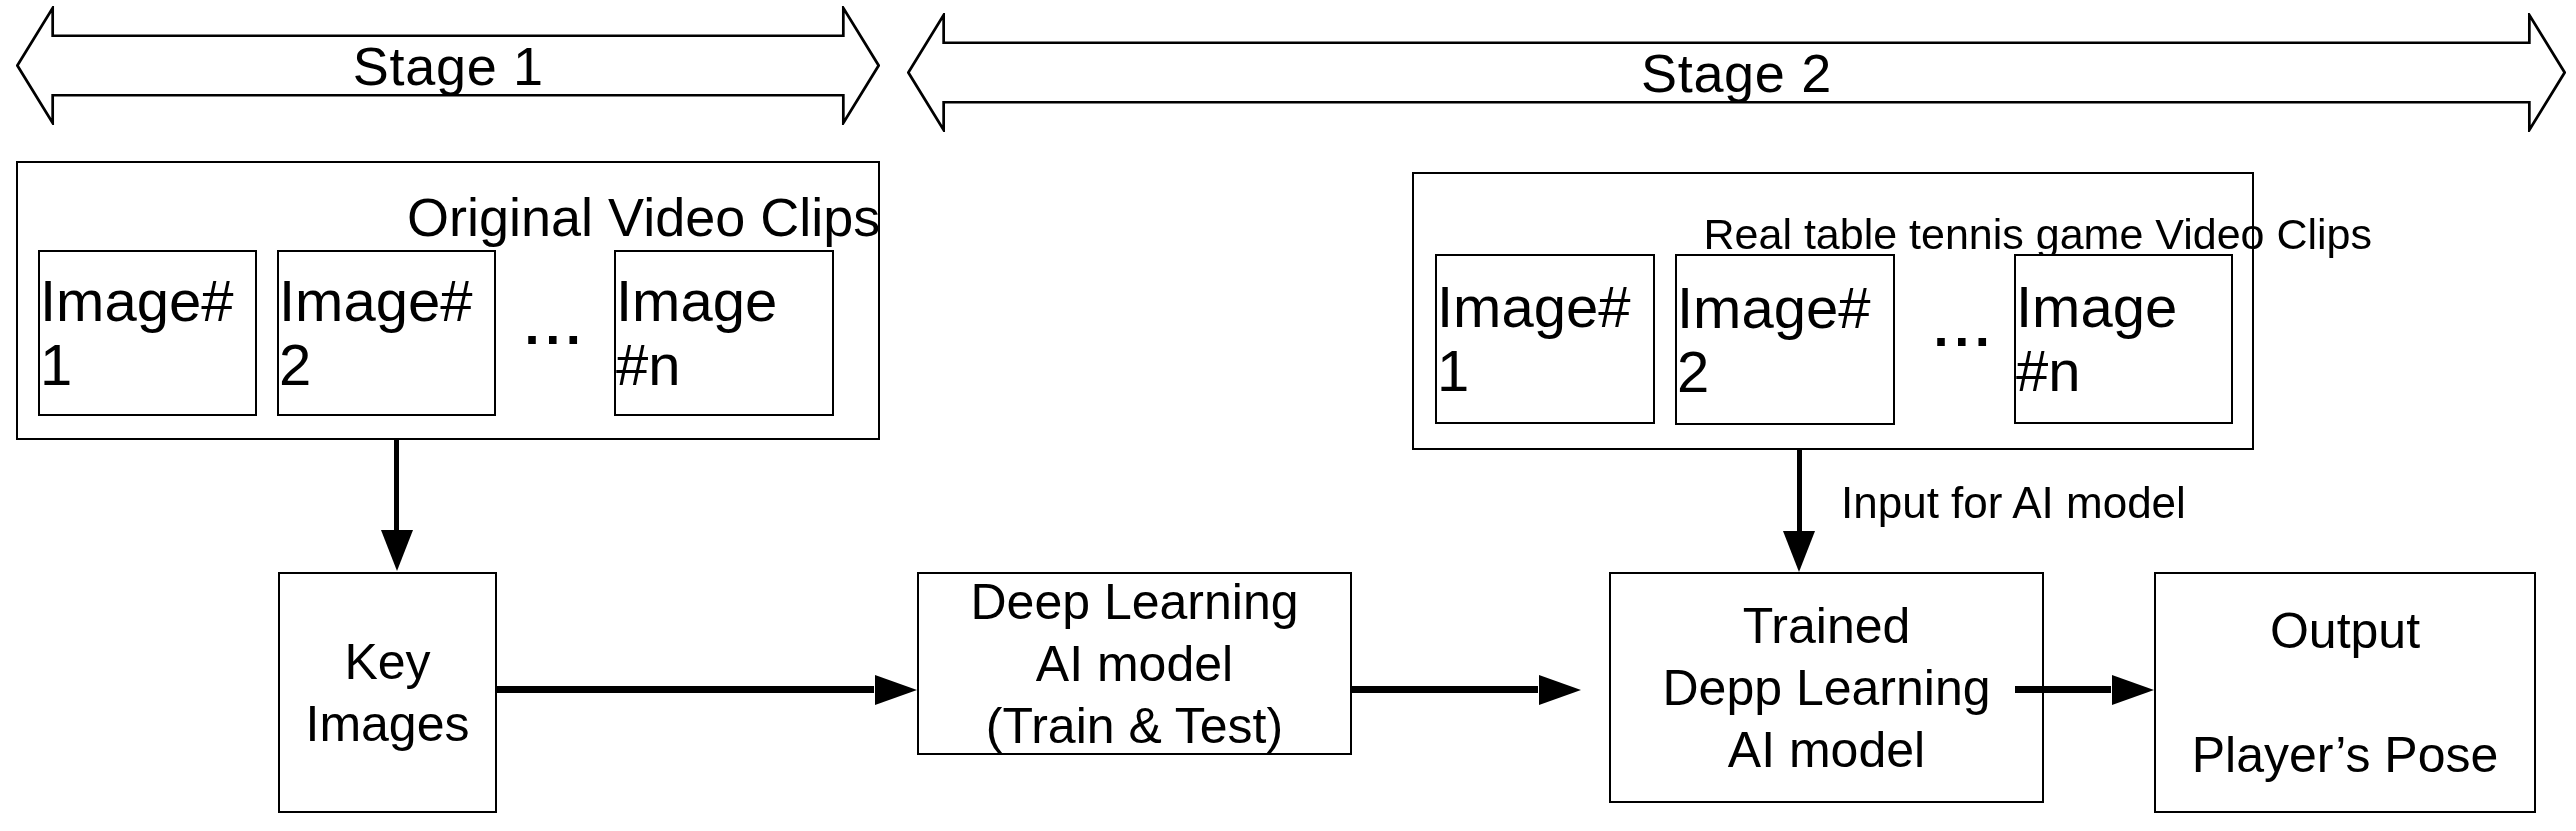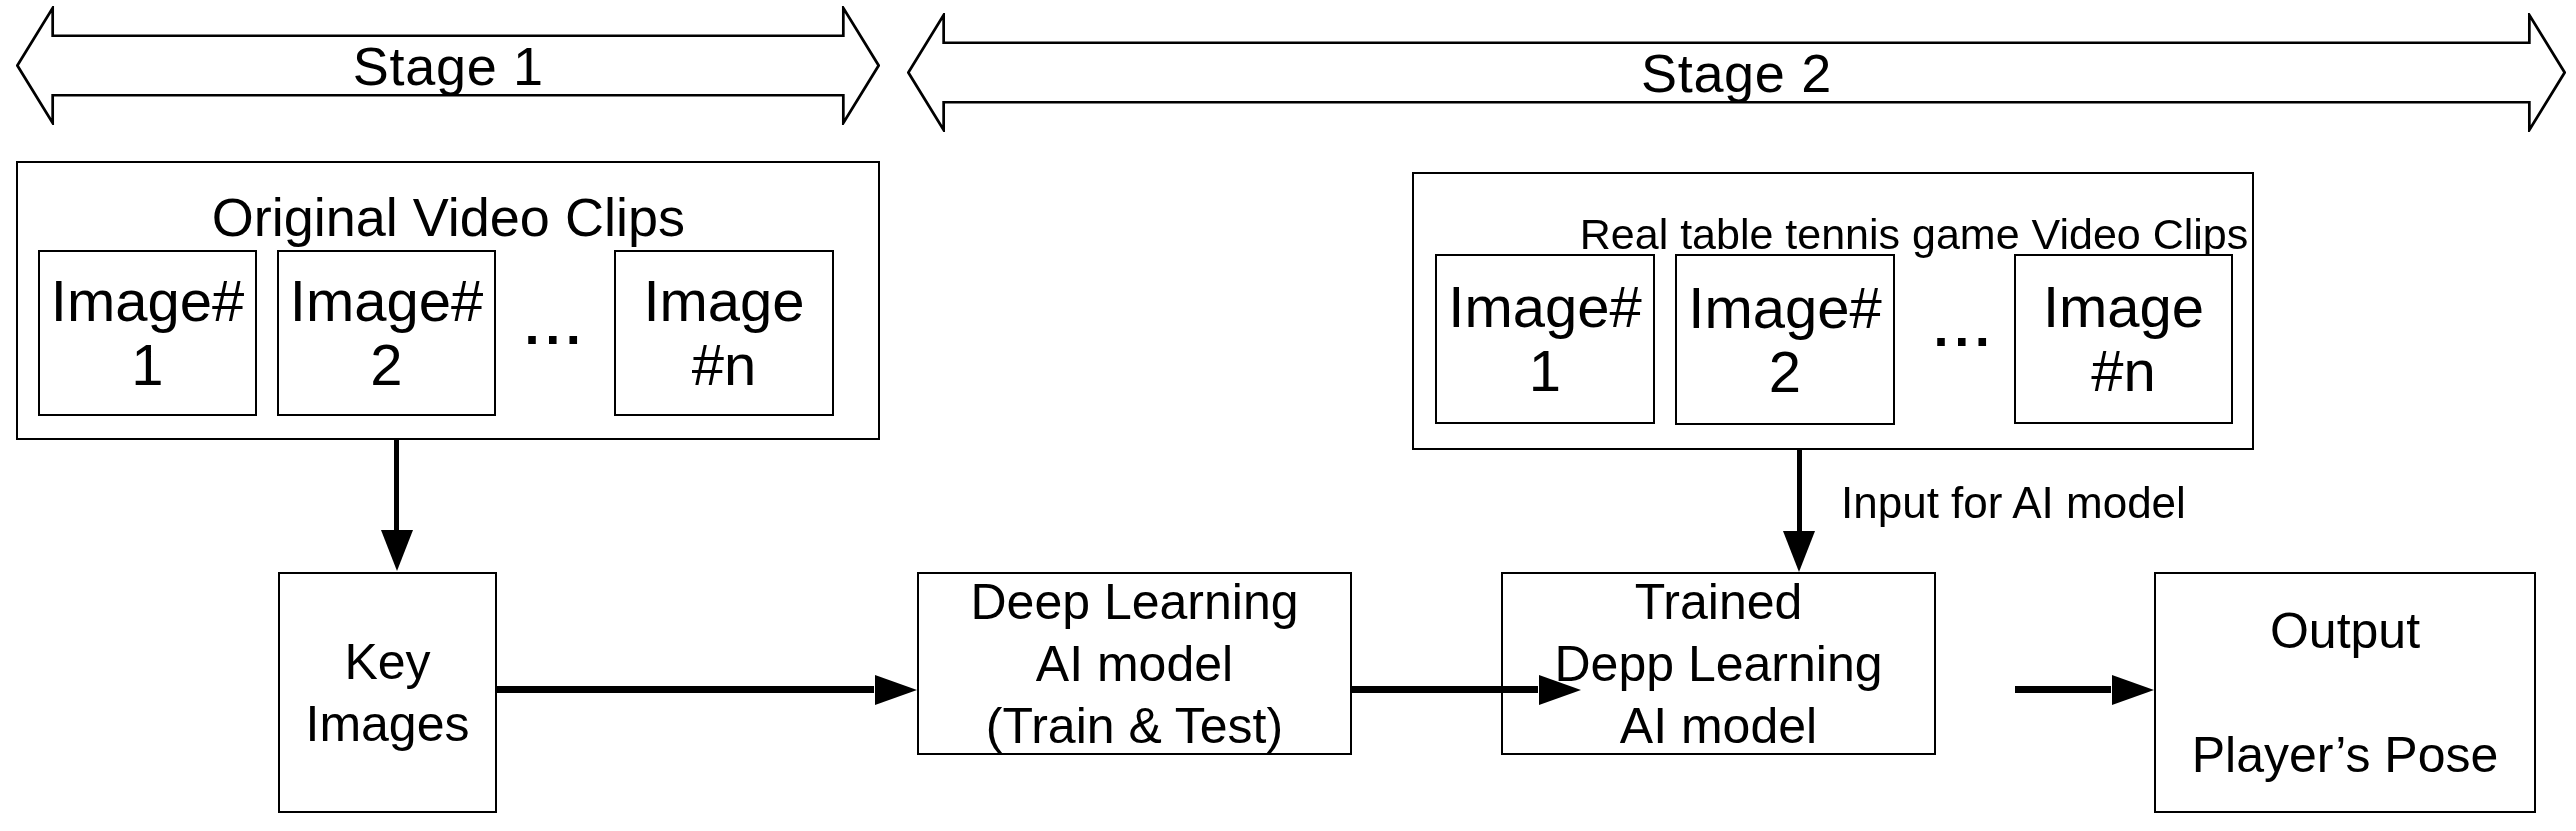--- a/index.html
+++ b/index.html
@@ -13,27 +13,27 @@
   
   .stage-arrow svg { display:block; width:100%; height:100%; }
   .stage-label {
     position:absolute; inset:0; display:flex; align-items:center; justify-content:center;
     font-size:54px; line-height:1; letter-spacing:0.7px;
   }
 
   
   .rect      { box-sizing:border-box; border:2px solid var(--ink); background:var(--bg); }
   .frame     { box-sizing:border-box; border:2.7px solid var(--ink); background:var(--bg);
-               display:flex; flex-direction:column; align-items:center; justify-content:center;
+               display:flex; flex-direction:column; align-items:flex-start; justify-content:center;
                text-align:center; font-size:58px; line-height:64px; }
   .node      { box-sizing:border-box; border:2.7px solid var(--ink); background:var(--bg);
                display:flex; flex-direction:column; align-items:center; justify-content:center;
                text-align:center; font-size:50px; line-height:62px; }
 
-  .container-title { text-align:center; line-height:1.05; }
+  .container-title { text-align:right; line-height:1.05; }
   .t-left  { font-size:54px; }
   .t-right { font-size:43px; }
 
   
   .dots { display:flex; align-items:center; justify-content:center;
           font-size:54px; font-weight:bold; letter-spacing:2.7px; line-height:1; }
 
   
   .shaft-h { background:var(--ink); height:6.8px; }
   .shaft-v { background:var(--ink); width:4.8px; }
@@ -113,21 +113,21 @@
     <div>Key</div>
     <div>Images</div>
   </div>
 
   <div class="abs node" style="left:917px; top:572px; width:435px; height:183px;">
     <div>Deep Learning</div>
     <div>AI model</div>
     <div>(Train &amp; Test)</div>
   </div>
 
-  <div class="abs node" style="left:1501px; top:572px; width:435px; height:183px;">
+  <div class="abs node" style="left:1609px; top:572px; width:435px; height:231px;">
     <div>Trained</div>
     <div>Depp Learning</div>
     <div>AI model</div>
   </div>
 
   <div class="abs node" style="left:2154px; top:572px; width:382px; height:241px;">
     <div class="underlined">Output</div>
     <div class="spacer-line"></div>
     <div>Player’s Pose</div>
   </div>

